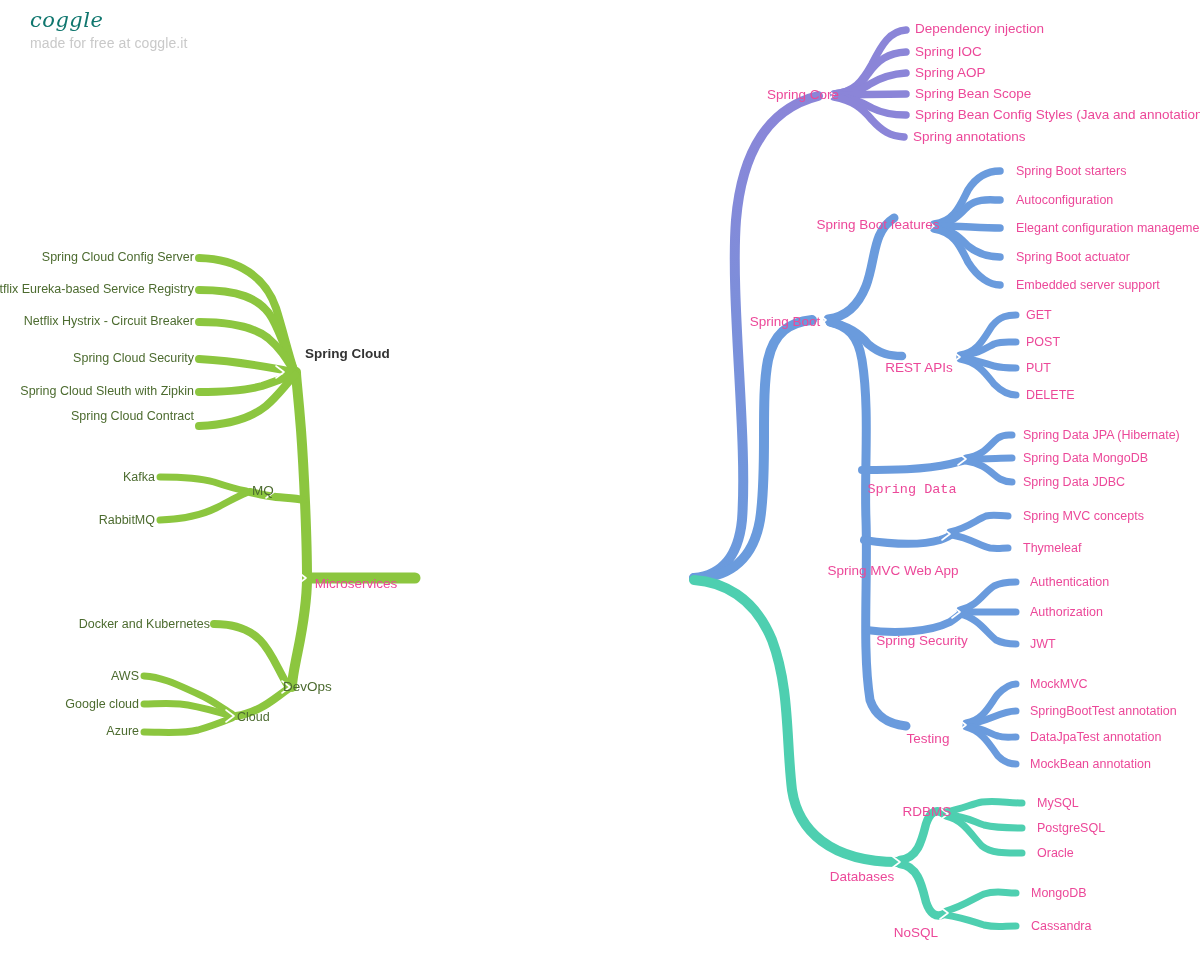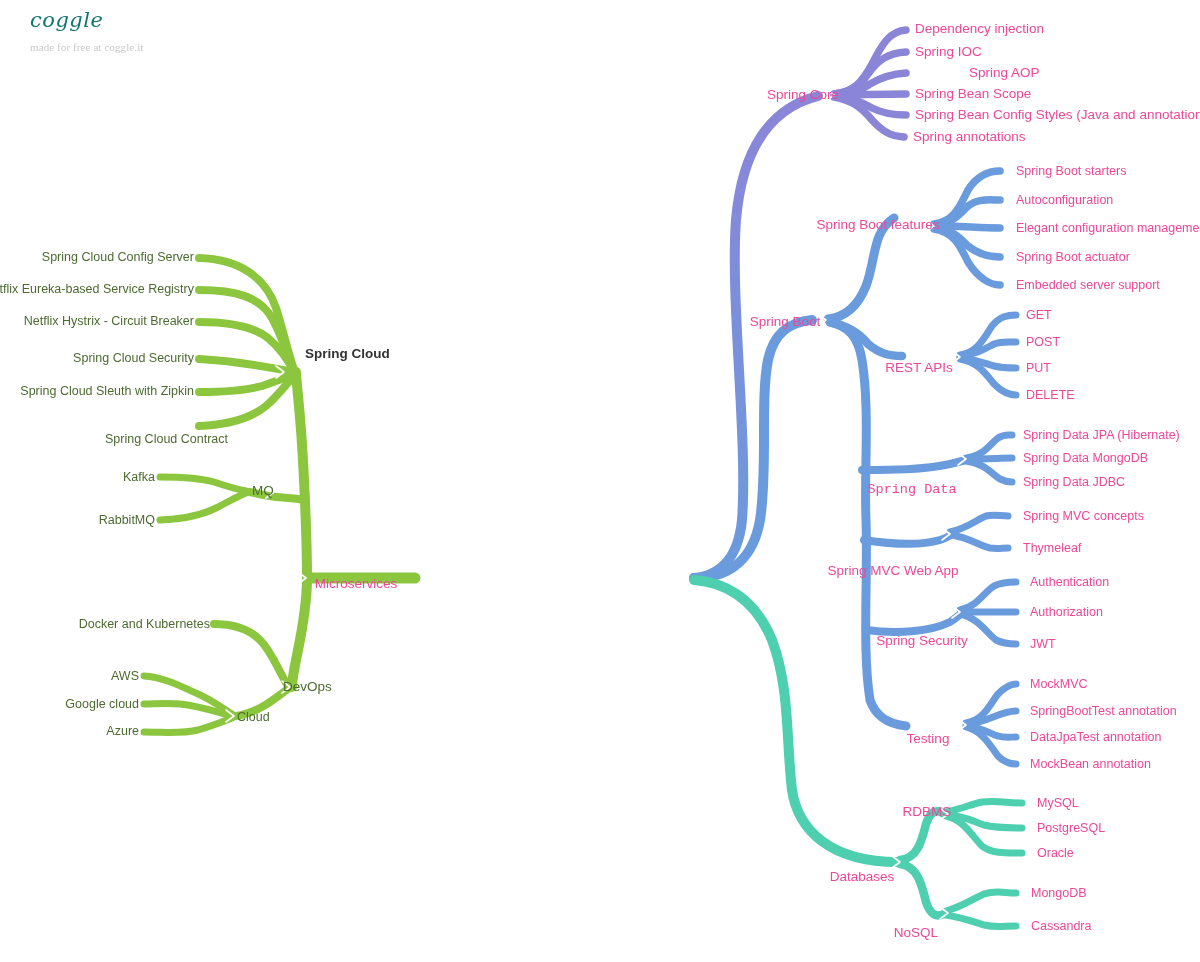--- a/index.html
+++ b/index.html
@@ -11,21 +11,21 @@
   #stage{position:absolute;inset:0;width:1200px;height:962px;}
   #wires{position:absolute;left:0;top:0;width:1200px;height:962px;}
 
   .brand{position:absolute;left:30px;top:8px;user-select:none;}
   .brand-logo{
     font-family:"DejaVu Serif","Liberation Serif",serif;
     font-style:italic;font-size:21px;color:#0f766e;letter-spacing:.5px;
     line-height:1.2;
   }
   .brand-sub{
-    font-size:11px;color:#c9c9c9;margin-top:8px;letter-spacing:.1px;font-family:Liberation Serif, serif;
+    font-size:14px;color:#c9c9c9;margin-top:2px;letter-spacing:.1px;
   }
 
   .node{
     position:absolute;white-space:nowrap;user-select:none;
     font-size:12.5px;color:#ec4899;line-height:1;
   }
   .node.lv1{font-size:13.5px;}
   .node.bold{font-weight:bold;color:#333333;}
   .node.leafgreen{color:#4c6b2f;}
   .node.r{transform:translate(-100%,-50%);}
@@ -184,34 +184,34 @@
 
 
   <div id="labels">
       <div class="node lv1 c" style="left: 356px; top: 570px;">Microservices</div>
       <div class="node l lv1 bold" style="left: 305px; top: 354px;">Spring Cloud</div>
       <div class="node r leafgreen" style="left: 194px; top: 257px;">Spring Cloud Config Server</div>
       <div class="node r leafgreen" style="left: 194px; top: 289px;">Netflix Eureka-based Service Registry</div>
       <div class="node r leafgreen" style="left: 194px; top: 321px; padding-left: 16px;">Netflix Hystrix - Circuit Breaker</div>
       <div class="node r leafgreen" style="left: 194px; top: 358px;">Spring Cloud Security</div>
       <div class="node r leafgreen" style="left: 194px; top: 391px;">Spring Cloud Sleuth with Zipkin</div>
-      <div class="node r leafgreen" style="left: 194px; top: 439px; margin-left: 34px;">Spring Cloud Contract</div>
+      <div class="node r leafgreen" style="left: 194px; top: 416px;">Spring Cloud Contract</div>
       <div class="node l lv1 leafgreen" style="left: 252px; top: 491px;">MQ</div>
       <div class="node r leafgreen" style="left: 155px; top: 477px;">Kafka</div>
       <div class="node r leafgreen" style="left: 155px; top: 520px; padding-left: 38px;">RabbitMQ</div>
       <div class="node l lv1 leafgreen" style="left: 283px; top: 687px;">DevOps</div>
       <div class="node r leafgreen" style="left: 210px; top: 624px;">Docker and Kubernetes</div>
       <div class="node l leafgreen" style="left: 237px; top: 717px;">Cloud</div>
       <div class="node r leafgreen" style="left: 139px; top: 676px;">AWS</div>
       <div class="node r leafgreen" style="left: 139px; top: 704px;">Google cloud</div>
       <div class="node r leafgreen" style="left: 139px; top: 731px;">Azure</div>
       <div class="node lv1 c" style="left: 803px; top: 81px;">Spring Core</div>
       <div class="node l lv1" style="left: 915px; top: 29px;">Dependency injection</div>
       <div class="node l lv1" style="left: 915px; top: 52px;">Spring IOC</div>
-      <div class="node l lv1" style="left: 969px; top: 73px;">Spring AOP</div>
+      <div class="node l lv1" style="left: 915px; top: 73px;">Spring AOP</div>
       <div class="node l lv1" style="left: 915px; top: 94px;">Spring Bean Scope</div>
       <div class="node l lv1" style="left: 915px; top: 115px;">Spring Bean Config Styles (Java and annotation based)</div>
       <div class="node l lv1" style="left: 913px; top: 137px;">Spring annotations</div>
       <div class="node lv1 c" style="left: 785px; top: 308px;">Spring Boot</div>
       <div class="node c lv1" style="left: 878px; top: 211px;">Spring Boot features</div>
       <div class="node l" style="left: 1016px; top: 171px;">Spring Boot starters</div>
       <div class="node l" style="left: 1016px; top: 200px;">Autoconfiguration</div>
       <div class="node l" style="left: 1016px; top: 228px;">Elegant configuration management</div>
       <div class="node l" style="left: 1016px; top: 257px;">Spring Boot actuator</div>
       <div class="node l" style="left: 1016px; top: 285px;">Embedded server support</div>

